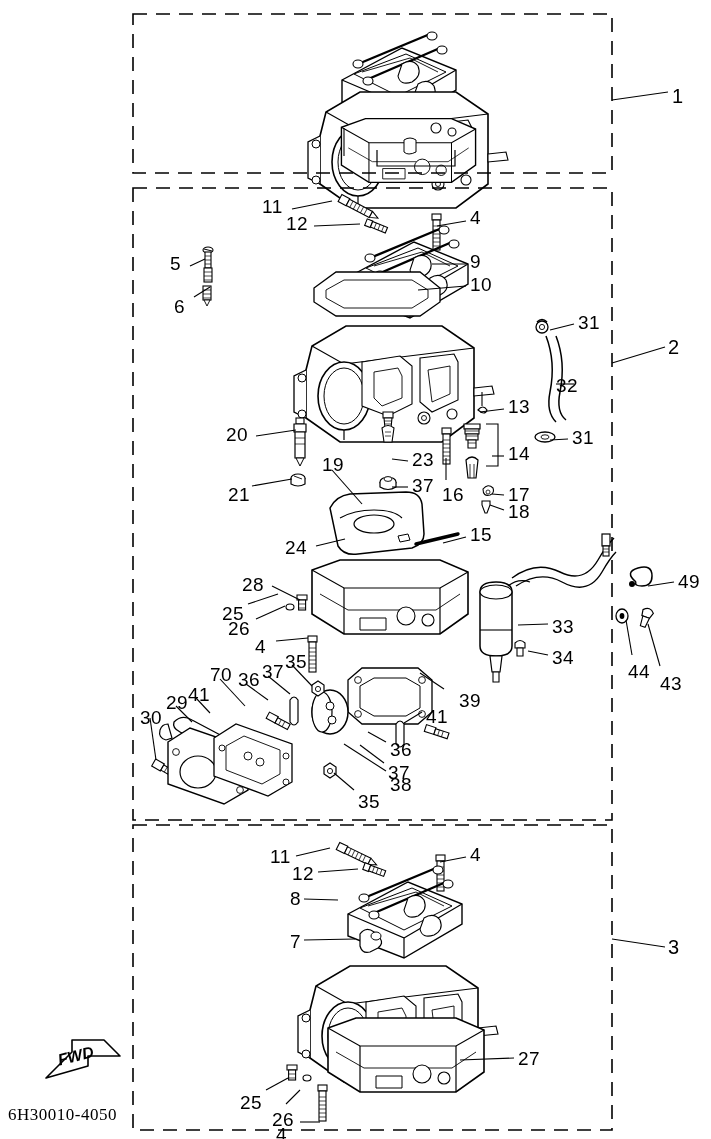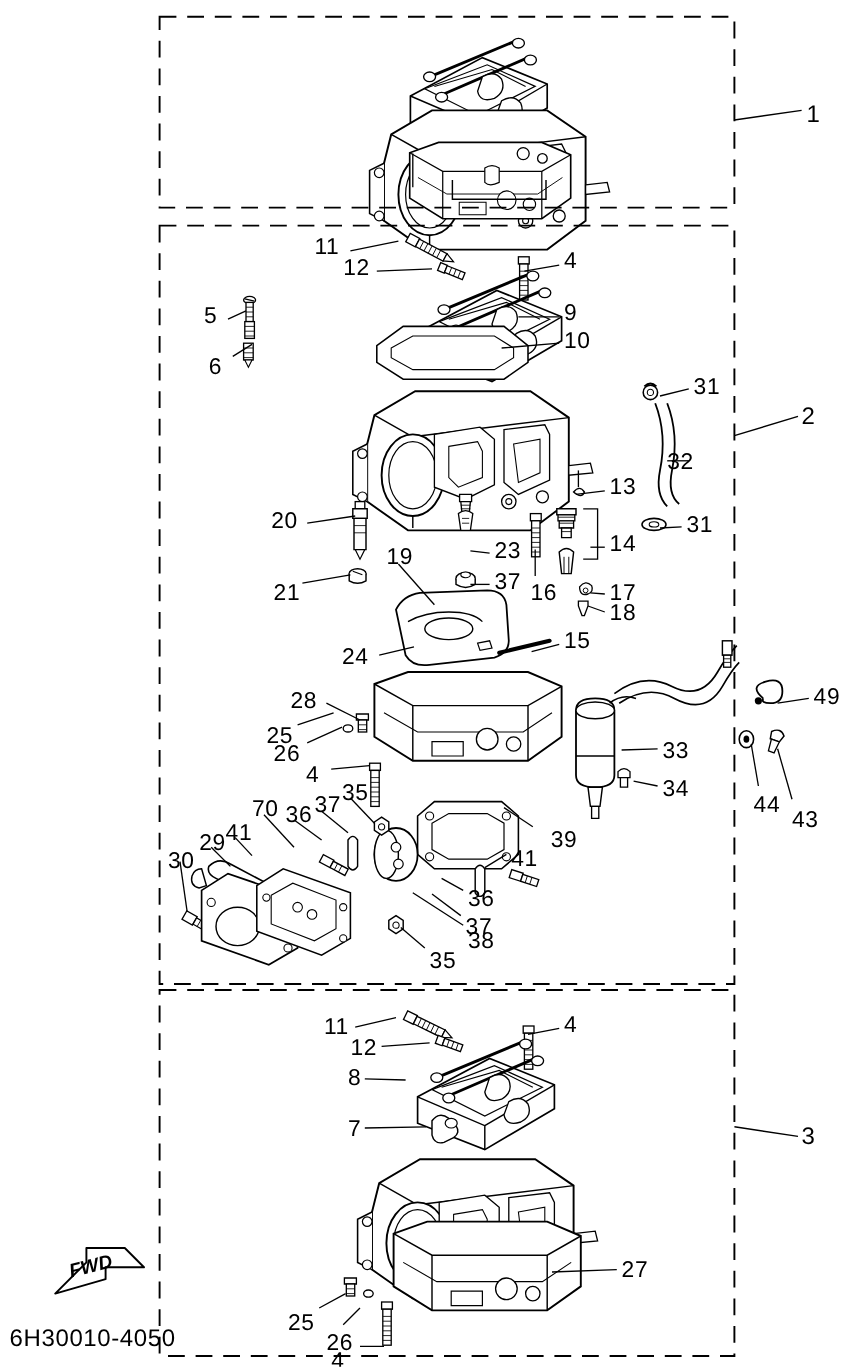--- a/index.html
+++ b/index.html
@@ -3,21 +3,21 @@
 <meta charset="utf-8">
 <style>
   html,body{margin:0;padding:0;background:#ffffff;}
   body{width:711px;height:1139px;position:relative;overflow:hidden;
        font-family:"Liberation Sans", sans-serif;color:#000;}
   #sheet{position:absolute;left:0;top:0;width:711px;height:1139px;}
   svg.layer{position:absolute;left:0;top:0;width:711px;height:1139px;overflow:visible;}
   .lbl{position:absolute;font-family:"Liberation Sans", sans-serif;font-size:19px;
        font-weight:400;color:#000;letter-spacing:0.5px;line-height:1;white-space:nowrap;}
   .lbl.sec{font-size:20px;}
-  .partno{position:absolute;left:8px;top:1105px;font-size:20px;letter-spacing:0.5px;}
+  .partno{position:absolute;left:8px;top:1105px;font-size:17px;letter-spacing:0.5px;font-family:Liberation Serif, serif;}
   .fwdtxt{position:absolute;left:56px;top:1052px;font-size:16px;font-weight:700;
           font-style:italic;font-family:"Liberation Sans", sans-serif;
           transform:rotate(-14deg);transform-origin:left top;}
 </style>
 </head>
 <body>
 
 <div id="sheet">
 
   <svg class="layer" viewBox="0 0 711 1139">

